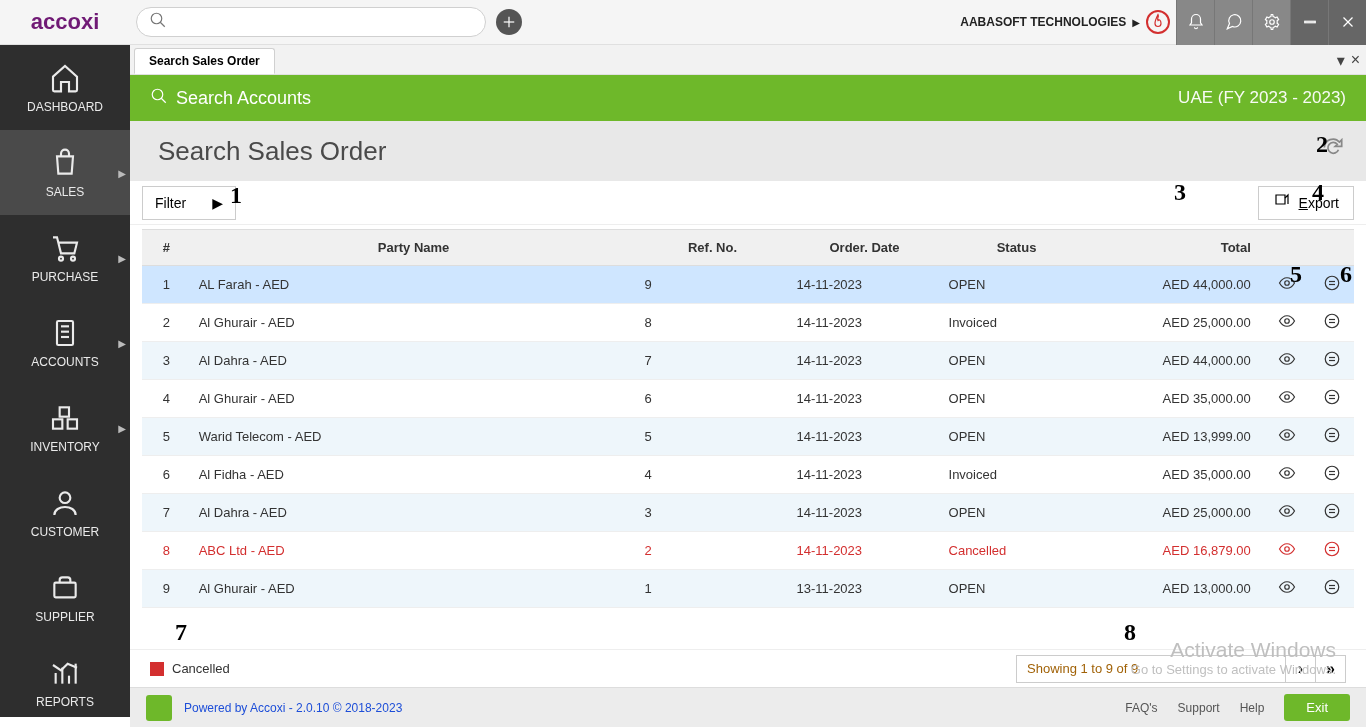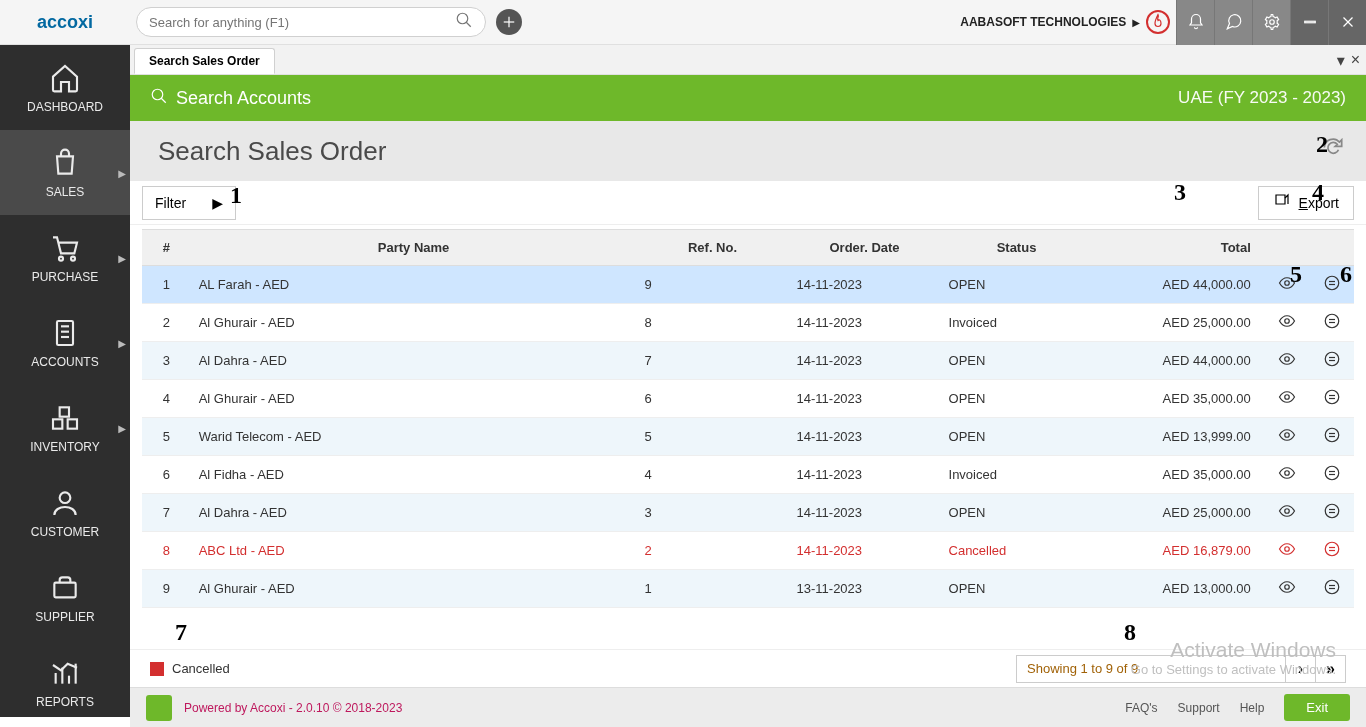--- a/index.html
+++ b/index.html
@@ -8,21 +8,21 @@
 
 .topbar {
   height: 45px;
   display: flex;
   align-items: center;
   background: #f5f5f5;
   border-bottom: 1px solid #e0e0e0;
 }
 .logo {
   width: 130px; height: 45px; display: flex; align-items: center; justify-content: center;
-  font-size: 18px; font-weight: 800; color: #0369a1;
+  font-size: 22px; font-weight: 800; color: #701a75;
 }
 .searchbox {
   margin-left: 6px; width: 350px; height: 30px; background: #fff;
   border: 1px solid #d0d0d0; border-radius: 15px;
   display: flex; align-items: center; padding: 0 12px;
   color: #777;
 }
 .searchbox input { flex: 1; border: none; outline: none; font-size: 13px; background: transparent; }
 .top-plus {
   margin-left: 10px; width: 26px; height: 26px; border-radius: 50%;
@@ -173,21 +173,21 @@
 
 
 .footer {
   height: 40px; background: #ececec; border-top: 1px solid #ddd;
   display: flex; align-items: center; padding: 0 16px;
 }
 .footer-logo {
   width: 26px; height: 26px; background: #6eb82a; border-radius: 3px;
   margin-right: 12px;
 }
-.footer-text { font-size: 12px; color: #be185d; }
+.footer-text { font-size: 12px; color: #1d4ed8; }
 .footer-spacer { flex: 1; }
 .footer-link { font-size: 12px; color: #555; margin: 0 10px; cursor: pointer; }
 .exit-btn {
   background: #6eb82a; color: #fff; font-size: 13px; padding: 6px 22px;
   border-radius: 3px; cursor: pointer; margin-left: 10px;
 }
 
 
 .watermark {
   position: absolute; right: 30px; bottom: 50px; color: #bfbfbf;
@@ -197,21 +197,20 @@
 
 
 .anno { position: absolute; font-family: Georgia, serif; font-weight: 900; font-size: 24px; color: #000; pointer-events: none; }
 </style>
 </head>
 <body>
 
 <div class="topbar">
   <div class="logo">accoxi</div>
   <div class="searchbox">
-    <input placeholder="Search for anything (F1)" style="">
     <span>
       <svg class="ico" viewBox="0 0 24 24">
           <circle cx="10" cy="10" r="7"></circle>
           <line x1="21" y1="21" x2="15" y2="15"></line>
         </svg>
     </span>
   </div>
   <div class="top-plus">
     <svg class="ico" viewBox="0 0 24 24">
         <line x1="12" y1="5" x2="12" y2="19"></line>

